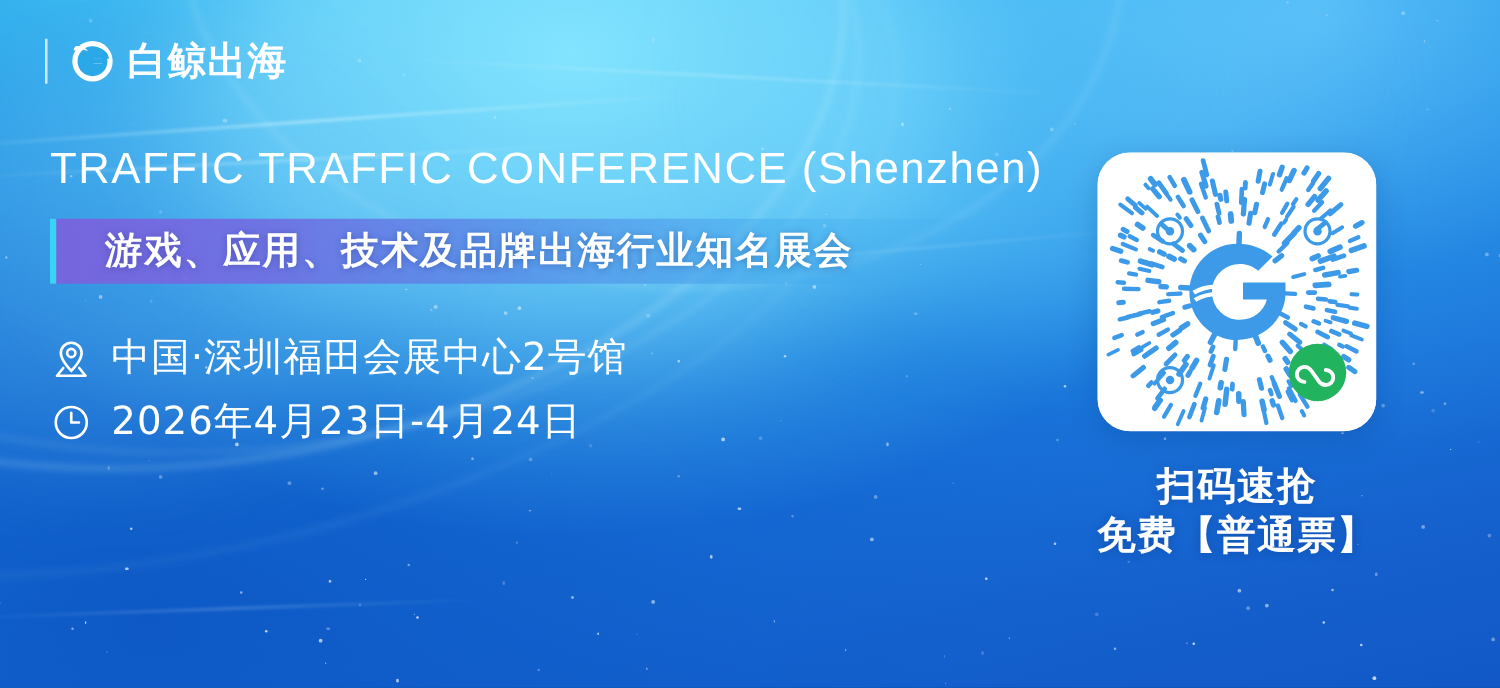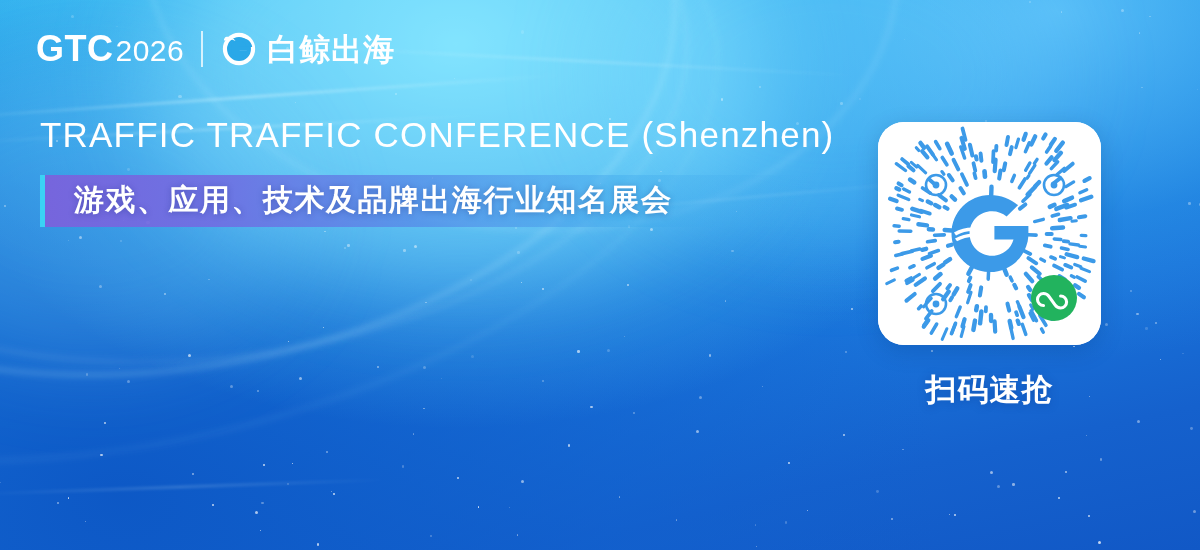--- a/index.html
+++ b/index.html
@@ -99,21 +99,21 @@
       rgba(86,140,232,.78) 48%,
       rgba(62,168,236,.40) 74%,
       rgba(50,185,240,0) 100%);
   }
   .tagline-edge{
     position:absolute; left:0; top:0; width:5px; height:100%;
     background:#3ad2f5;
   }
   .tagline-text{
     position:relative; color:#fff; font-size:30px; font-weight:700;
-    letter-spacing:1.5px; padding-left:34px; white-space:nowrap;
+    letter-spacing:1.5px; padding-left:44px; white-space:nowrap;
     font-family:"DejaVu Sans","Liberation Sans",sans-serif;
     text-shadow:0 1px 6px rgba(20,40,120,.35);
   }
 
   .meta{ margin-top:43px; display:flex; flex-direction:column; gap:17px; }
   .meta-row{ display:flex; align-items:center; gap:15px; }
   .meta-icon{ width:34px; height:34px; flex:none; }
   .meta-text{
     color:#fff; font-size:31px; font-weight:500; letter-spacing:.8px;
     line-height:1; white-space:nowrap;
@@ -319,24 +319,20 @@
         <i class="star" style="left:735.6px;top:210.7px;width:1.5px;height:1.5px;opacity:0.35"></i>
         <i class="star" style="left:521.4px;top:479.9px;width:3.1px;height:3.1px;opacity:0.53"></i>
         <i class="star" style="left:441.1px;top:378.0px;width:1.3px;height:1.3px;opacity:0.18"></i>
         <i class="star" style="left:516.7px;top:534.0px;width:1.8px;height:1.8px;opacity:0.44"></i>
         <i class="star" style="left:99.8px;top:453.6px;width:2.9px;height:2.9px;opacity:0.65"></i>
         <i class="star" style="left:260.2px;top:529.5px;width:1.0px;height:1.0px;opacity:0.66"></i>
       </div>
   </div>
 
   <div class="logo-row">
-    <div class="gtc">
-      <span class="gtc-main">GTC</span>
-      <span class="gtc-year">2026</span>
-    </div>
     <div class="logo-div"></div>
     <div class="brand">
       <svg class="brand-mark" viewBox="0 0 40 40">
         <circle cx="20" cy="20" r="17" fill="#ffffff"></circle>
         <path d="M20 9.5a10.5 10.5 0 1 0 10.3 12.6h-9.1v-4.3h13.2A10.5 10.5 0 0 0 20 9.5z" fill="#2aa8e8" transform="translate(-0.5,0)"></path>
         <circle cx="20" cy="20" r="10.5" fill="none" stroke="#2aa8e8" stroke-width="4.2"></circle>
         <rect x="19.4" y="17.6" width="12" height="4.4" fill="#2aa8e8"></rect>
         <path d="M5.5 7.5c4.2-1.2 8.6 0.6 10.8 4.1-3.6-1.8-7.6-2-11.2-0.6-0.9 0.3-1.2-1.1-0.6-1.9 0.3-0.5 0.6-1.2 1-1.6z" fill="#ffffff"></path>
       </svg>
       <span class="brand-name">白鲸出海</span>
@@ -345,20 +341,37 @@
 
   <div class="content">
     <div class="title-en">TRAFFIC TRAFFIC CONFERENCE (Shenzhen)</div>
 
     <div class="tagline">
       <div class="tagline-bg"></div>
       <div class="tagline-edge"></div>
       <div class="tagline-text">游戏、应用、技术及品牌出海行业知名展会</div>
     </div>
 
+    <div class="meta">
+      <div class="meta-row">
+        <svg class="meta-icon" viewBox="0 0 34 34">
+          <path d="M17 4.2c-4.6 0-8.3 3.7-8.3 8.3 0 5.9 8.3 14.1 8.3 14.1s8.3-8.2 8.3-14.1c0-4.6-3.7-8.3-8.3-8.3z" fill="none" stroke="#ffffff" stroke-width="2.1"></path>
+          <circle cx="17" cy="12.4" r="3.3" fill="none" stroke="#ffffff" stroke-width="2.1"></circle>
+          <path d="M10.6 24.4 5.6 30.6h22.8l-5-6.2" fill="none" stroke="#ffffff" stroke-width="2.1" stroke-linecap="round" stroke-linejoin="round"></path>
+        </svg>
+        <span class="meta-text">中国·深圳福田会展中心2号馆</span>
+      </div>
+      <div class="meta-row">
+        <svg class="meta-icon" viewBox="0 0 34 34">
+          <circle cx="17" cy="17" r="12.4" fill="none" stroke="#ffffff" stroke-width="2.1"></circle>
+          <path d="M17 9.3V17h6.2" fill="none" stroke="#ffffff" stroke-width="2.1" stroke-linecap="round" stroke-linejoin="round"></path>
+        </svg>
+        <span class="meta-text">2026年4月23日-4月24日</span>
+      </div>
+    </div>
   </div>
 
   <div class="qr-panel">
     <div class="qr-card">
       <svg class="qr-svg" viewBox="0 0 223 223">
         <rect x="0" y="0" width="223" height="223" fill="#ffffff"></rect>
         <g id="qr-dashes" stroke="#3c9ae8" stroke-linecap="round">
             <line x1="149.9" y1="112.7" x2="158.1" y2="113.1" stroke-width="3.6"></line>
             <line x1="146.2" y1="128.8" x2="152.3" y2="132.0" stroke-width="3.7"></line>
             <line x1="126.6" y1="147.5" x2="128.6" y2="152.5" stroke-width="4.6"></line>
@@ -578,16 +591,17 @@
 
         <g>
           <circle cx="176" cy="176" r="23" fill="#22b35e"></circle>
           <path d="M165.5 183.5c-3.3 0-6-2.7-6-6s2.7-6 6-6c2.4 0 4.3 1.2 5.6 3.1l5.9 8.3c1.3 1.9 3.2 3.1 5.6 3.1 3.3 0 6-2.7 6-6s-2.7-6-6-6" fill="none" stroke="#ffffff" stroke-width="3.1" stroke-linecap="round"></path>
         </g>
       </svg>
     </div>
 
     <div class="cta">
       <div>扫码速抢</div>
+      <div>免费【普通票】</div>
     </div>
   </div>
 
 </div>
 
 </body></html>

